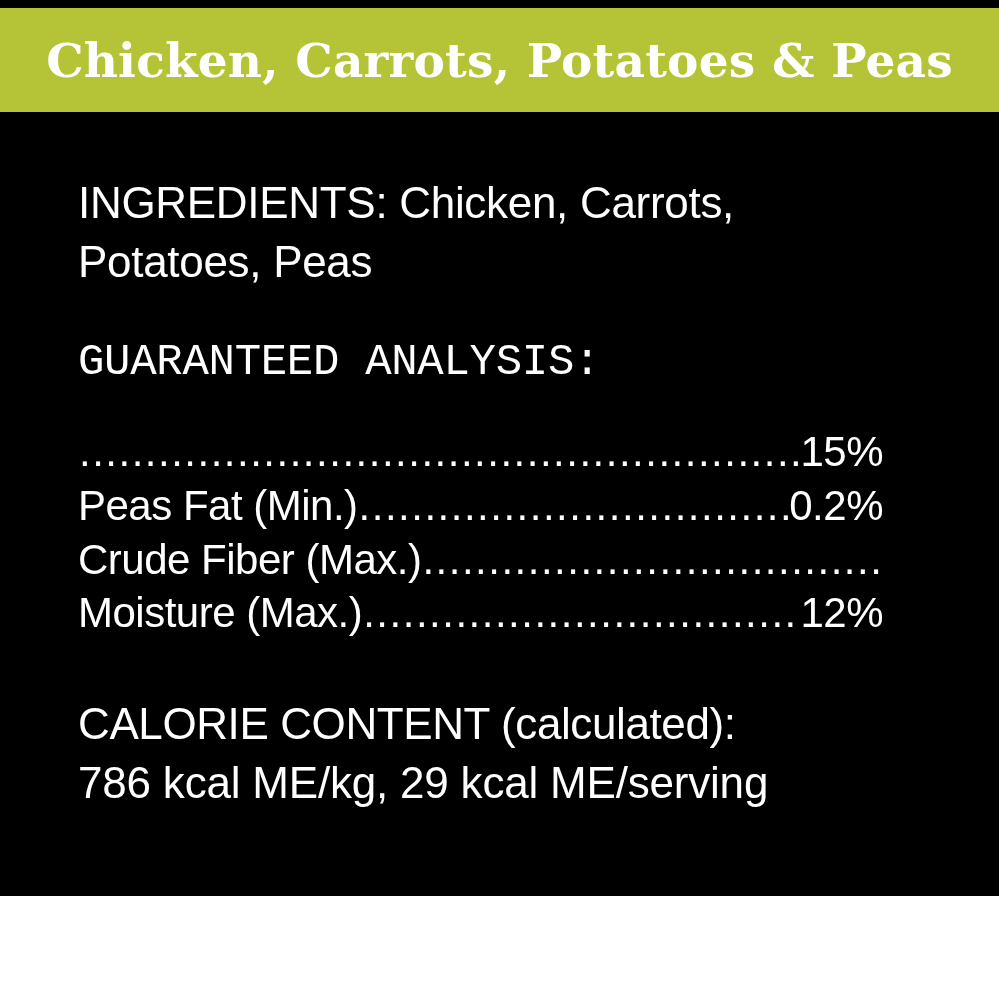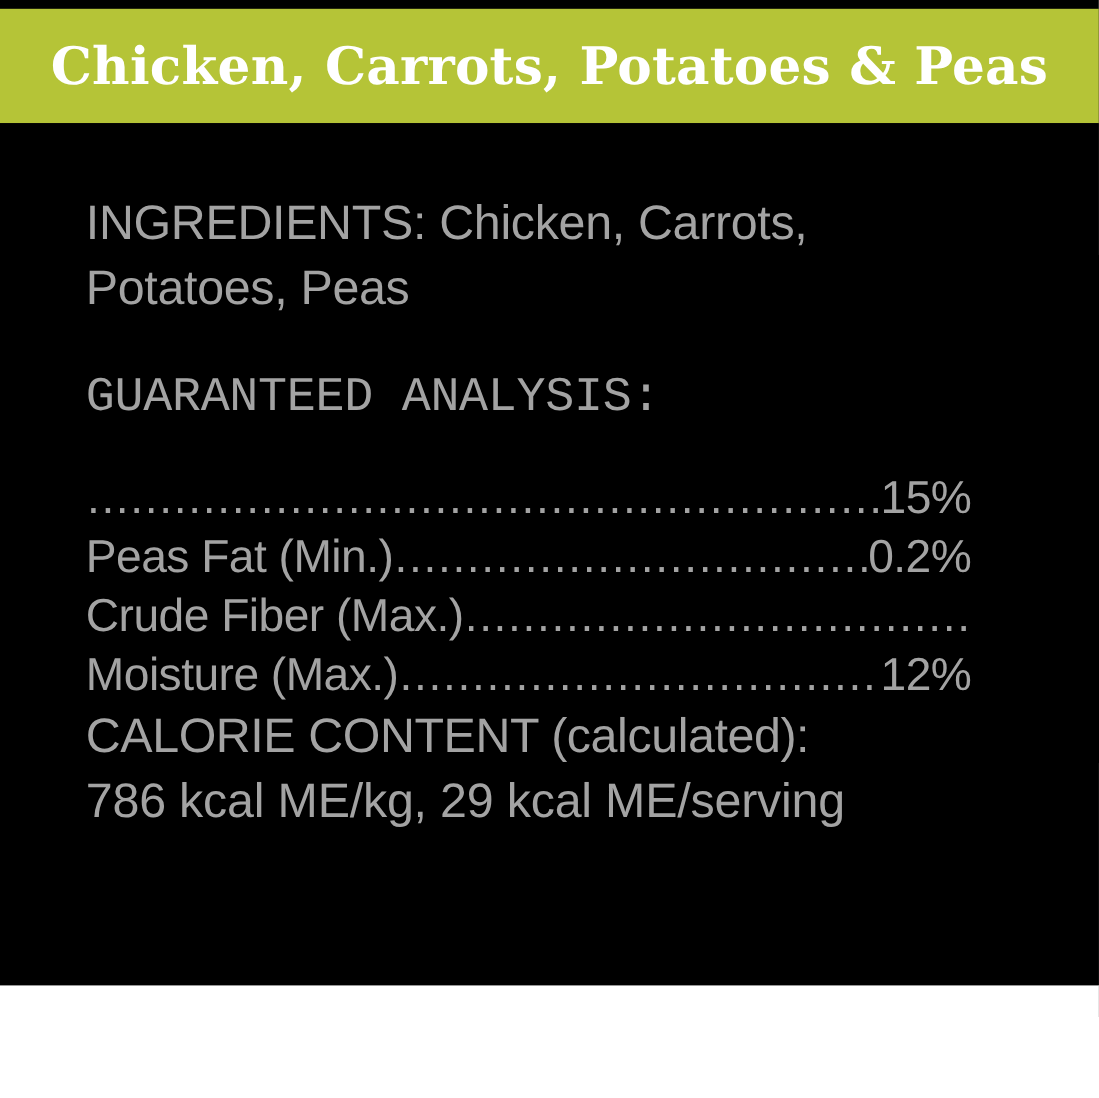--- a/index.html
+++ b/index.html
@@ -36,21 +36,21 @@
     letter-spacing: 0.2px;
     white-space: nowrap;
   }
   .body-area {
     position: absolute;
     left: 0;
     top: 112px;
     width: 999px;
     bottom: 0;
     background: #000000;
-    color: #a3a3a3;
+    color: #ffffff;
     padding: 0 78px;
     box-sizing: border-box;
   }
   .ingredients {
     font-family: "Liberation Sans", sans-serif;
     font-size: 44px;
     line-height: 1.33;
     letter-spacing: -0.3px;
     padding-top: 62px;
     max-width: 700px;
@@ -80,20 +80,21 @@
     flex: 1 1 auto;
     overflow: hidden;
     white-space: nowrap;
     letter-spacing: 1.5px;
     margin: 0 1px;
   }
   .ga-value {
     flex: 0 0 auto;
   }
   .calories {
+    margin-top: 54px;
     font-size: 44px;
     line-height: 1.35;
     letter-spacing: -0.4px;
   }
   .calories-line2 {
     letter-spacing: -0.2px;
   }
 </style>
 </head>
 <body>

